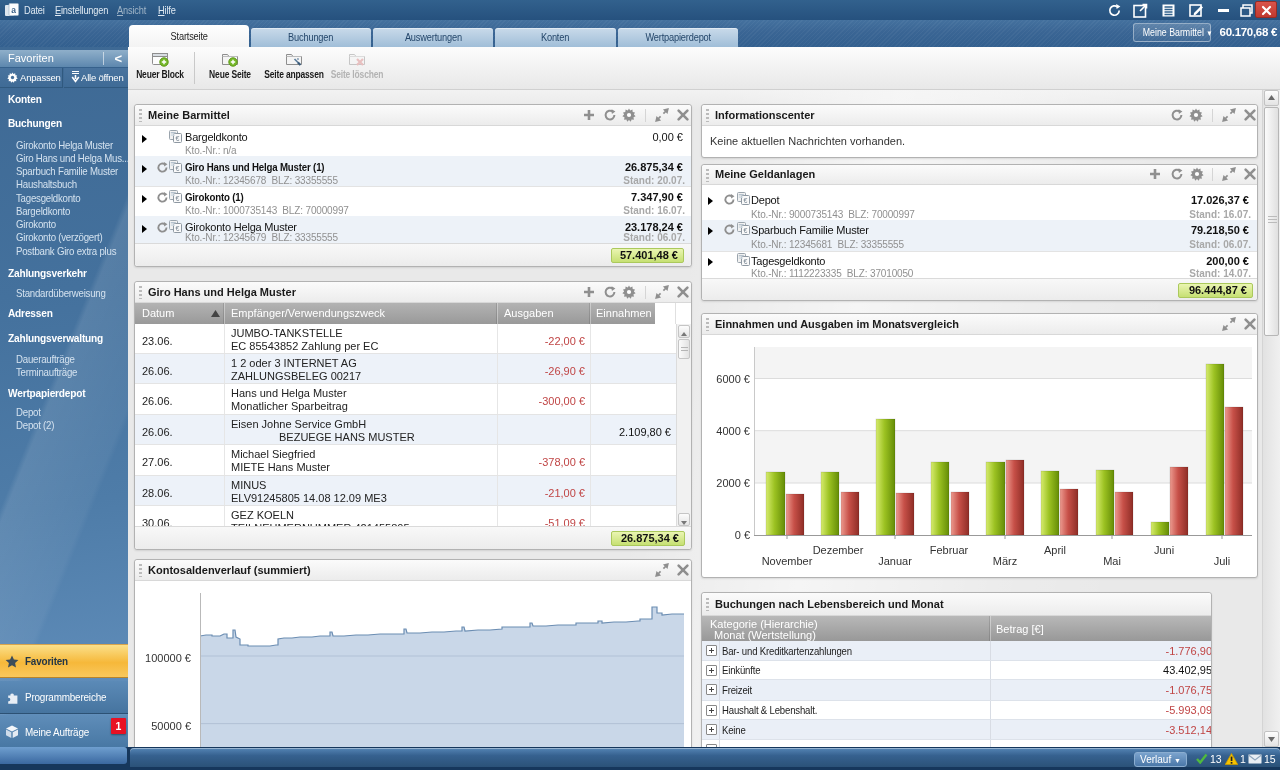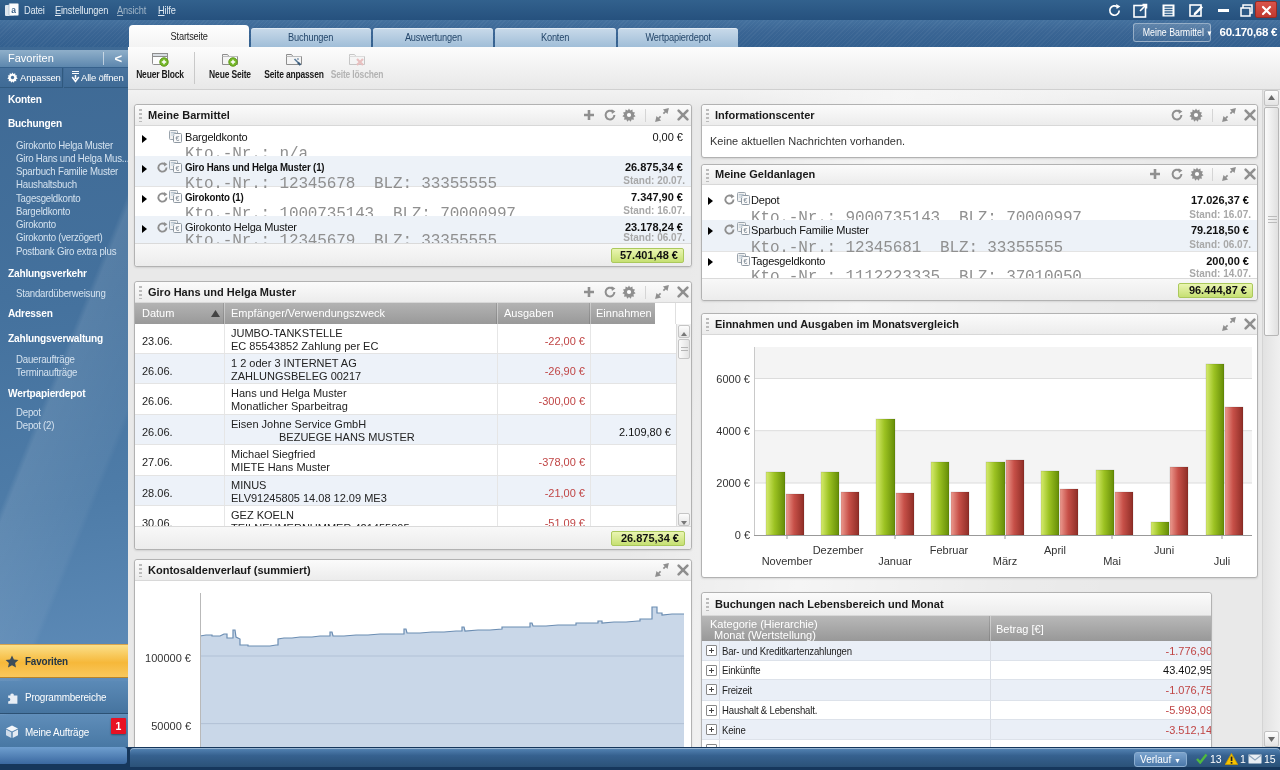--- a/index.html
+++ b/index.html
@@ -45,21 +45,21 @@
 .hsep{position:absolute;top:4px;width:1px;height:13px;background:#d5d5d5;}
 .pfoot{position:absolute;left:0;bottom:0;width:100%;height:23px;background:linear-gradient(#f8f8f8,#ececec);border-top:1px solid #dadada;border-radius:0 0 3px 3px;}
 .chip{position:absolute;height:15px;background:linear-gradient(#eaf5b2,#c6e073);border:1px solid #abc95c;border-radius:2px;font-size:11px;font-weight:bold;color:#111;text-align:right;line-height:13px;}
 
 .arow{position:absolute;left:0;width:100%;box-shadow:0 1px 0 #e3e3e3;}
 .arow.alt{background:#edf2f8;}
 .rsep{position:absolute;left:0;width:100%;height:1px;background:#e4e4e4;}
 .tri{width:0;height:0;border-left:5px solid #000;border-top:4px solid transparent;border-bottom:4px solid transparent;position:absolute;}
 .a-t{position:absolute;font-size:11px;color:#111;white-space:nowrap;letter-spacing:-.2px;}
 .a-t.b{transform:scaleX(.88);transform-origin:0 50%;}
-.a-s{position:absolute;font-size:16px;color:#909090;white-space:nowrap;letter-spacing:-.15px;font-family:Liberation Mono, monospace;}
+.a-s{position:absolute;font-size:10px;color:#909090;white-space:nowrap;letter-spacing:-.15px;}
 .amt{position:absolute;font-size:11px;color:#111;text-align:right;white-space:nowrap;}
 .stand{position:absolute;font-size:10px;color:#a8a8a8;text-align:right;white-space:nowrap;font-weight:bold;}
 .neg{color:#c04545;}
 .b{font-weight:bold;}
 
 .thead{position:absolute;background:linear-gradient(#b3b3b3,#999);color:#fff;font-size:11px;}
 .thead .cs{position:absolute;top:0;width:1px;height:100%;background:rgba(255,255,255,.35);box-shadow:-1px 0 0 rgba(0,0,0,.12);}
 .trow{position:absolute;left:0;font-size:11px;color:#222;}
 .trow.alt{background:#edf2f9;}
 .tcs{position:absolute;top:0;width:1px;height:100%;background:#e6e6e6;}

